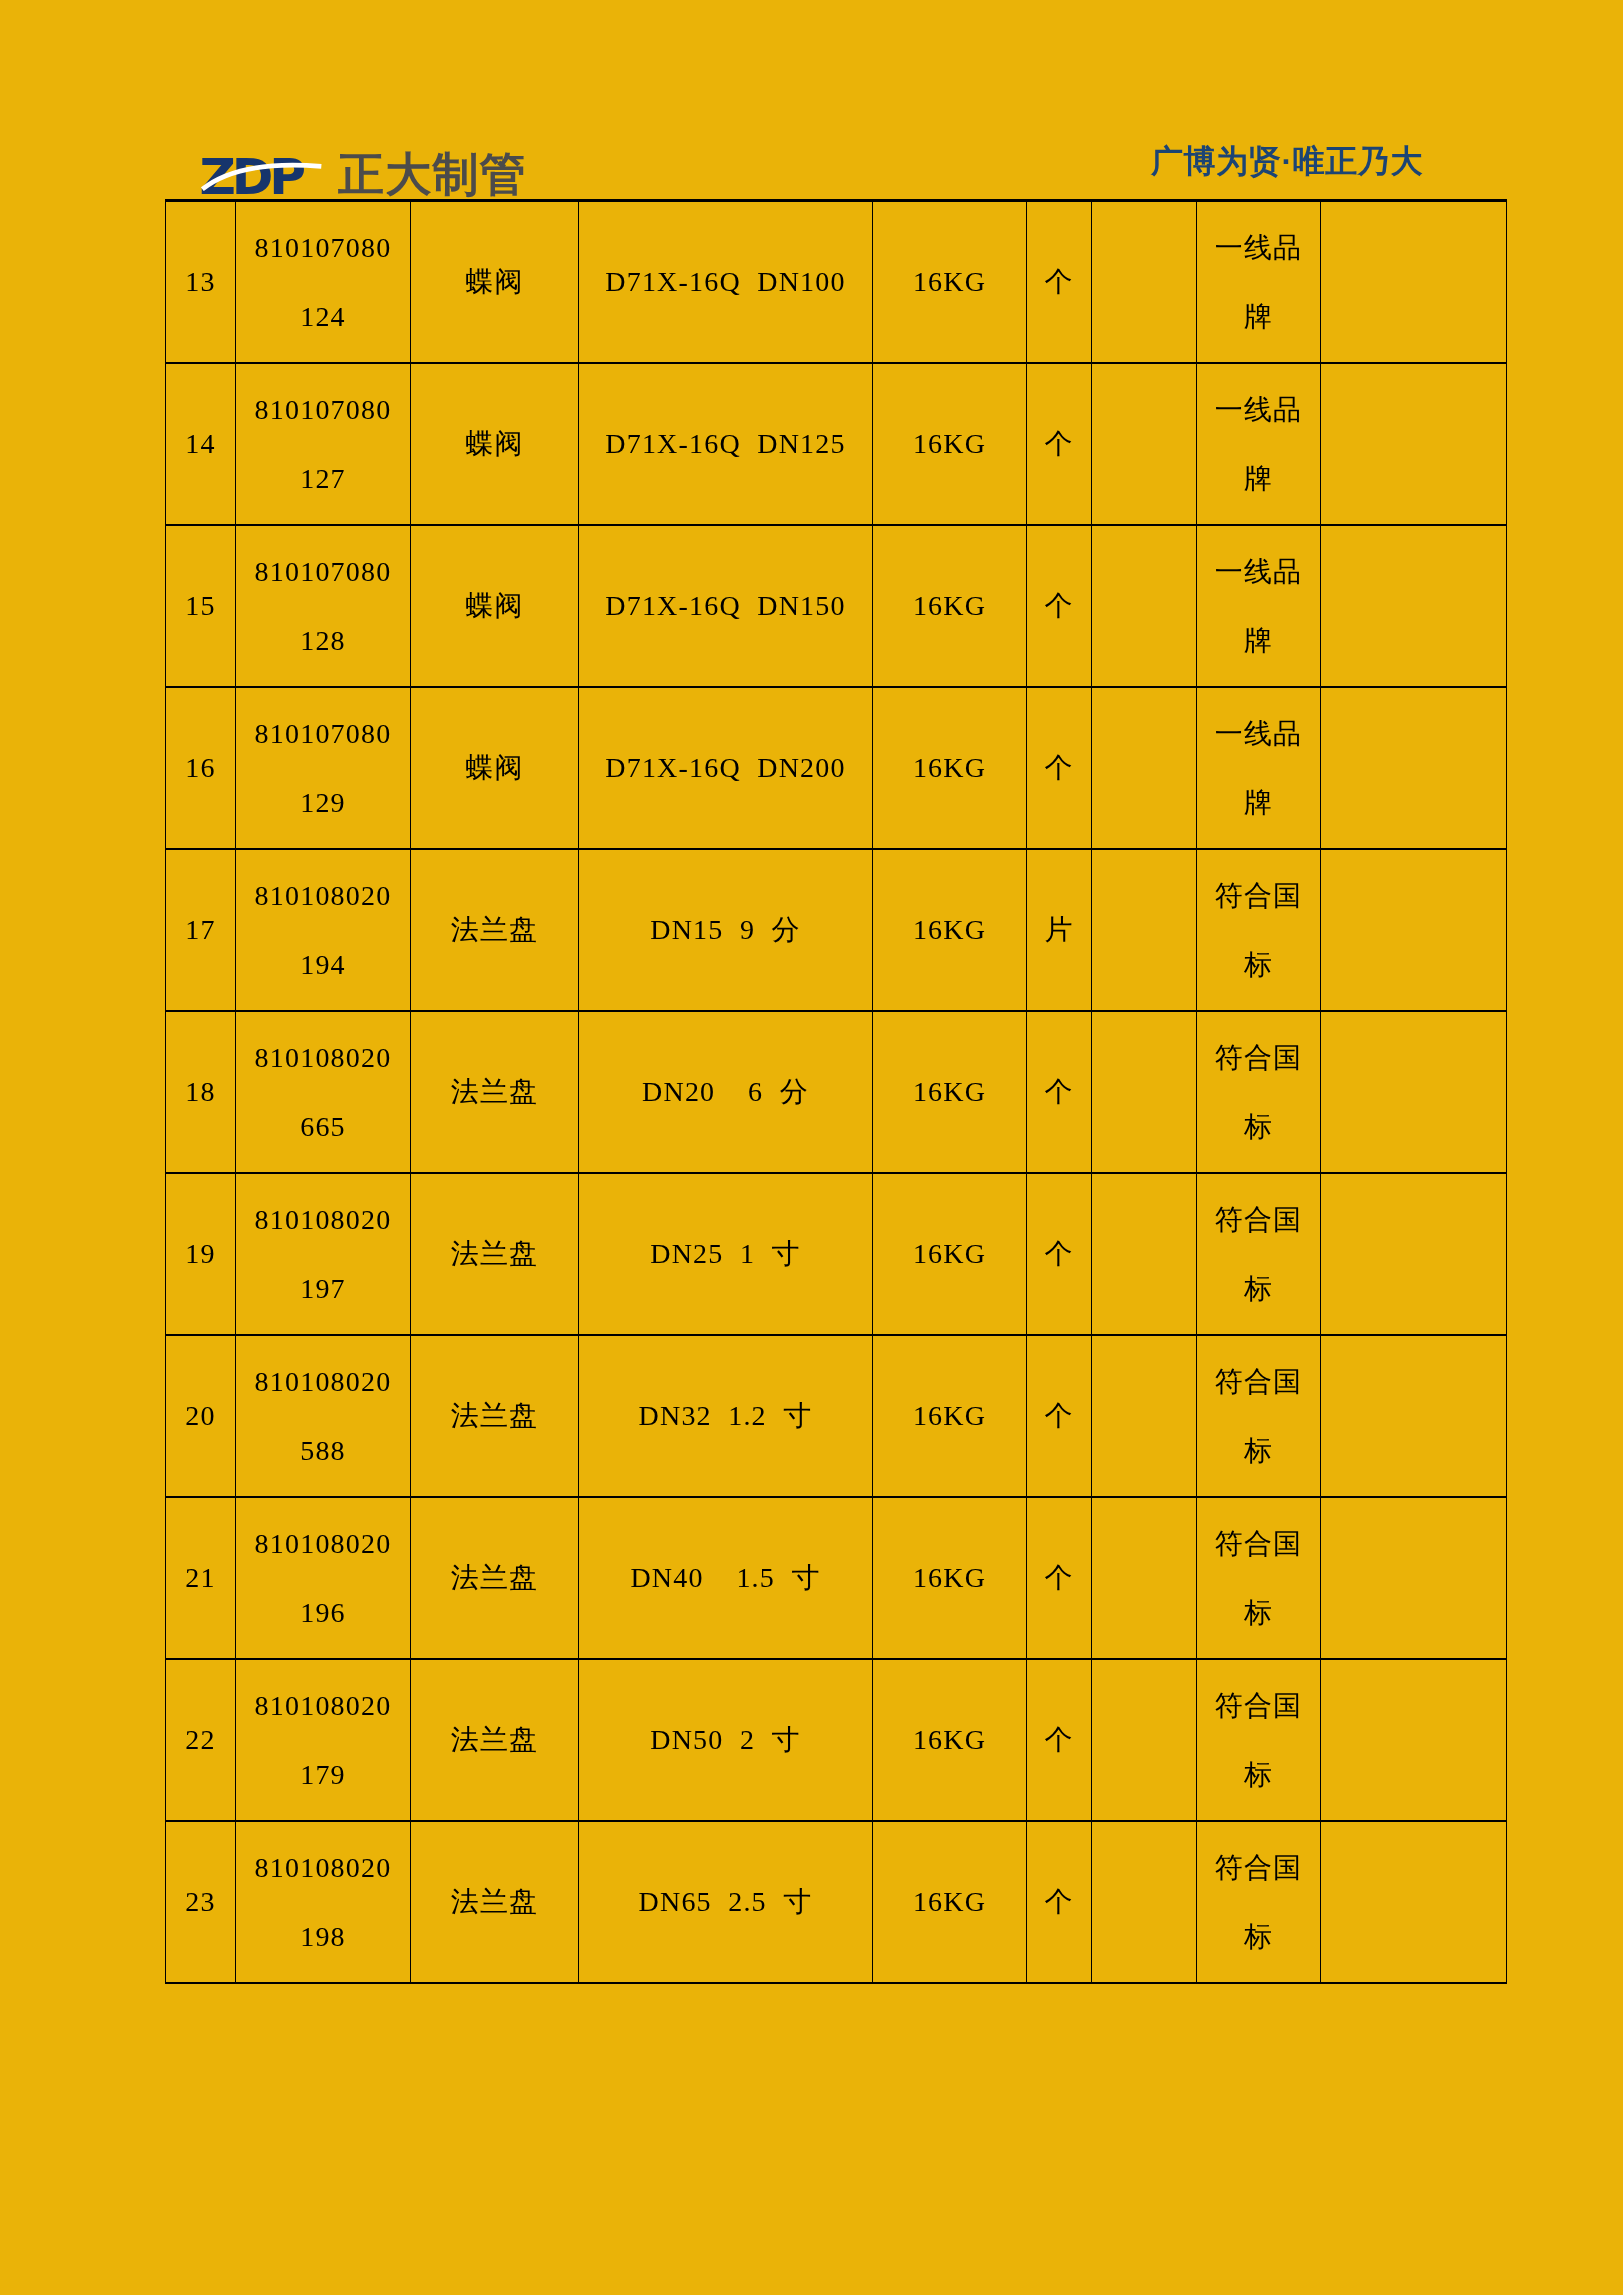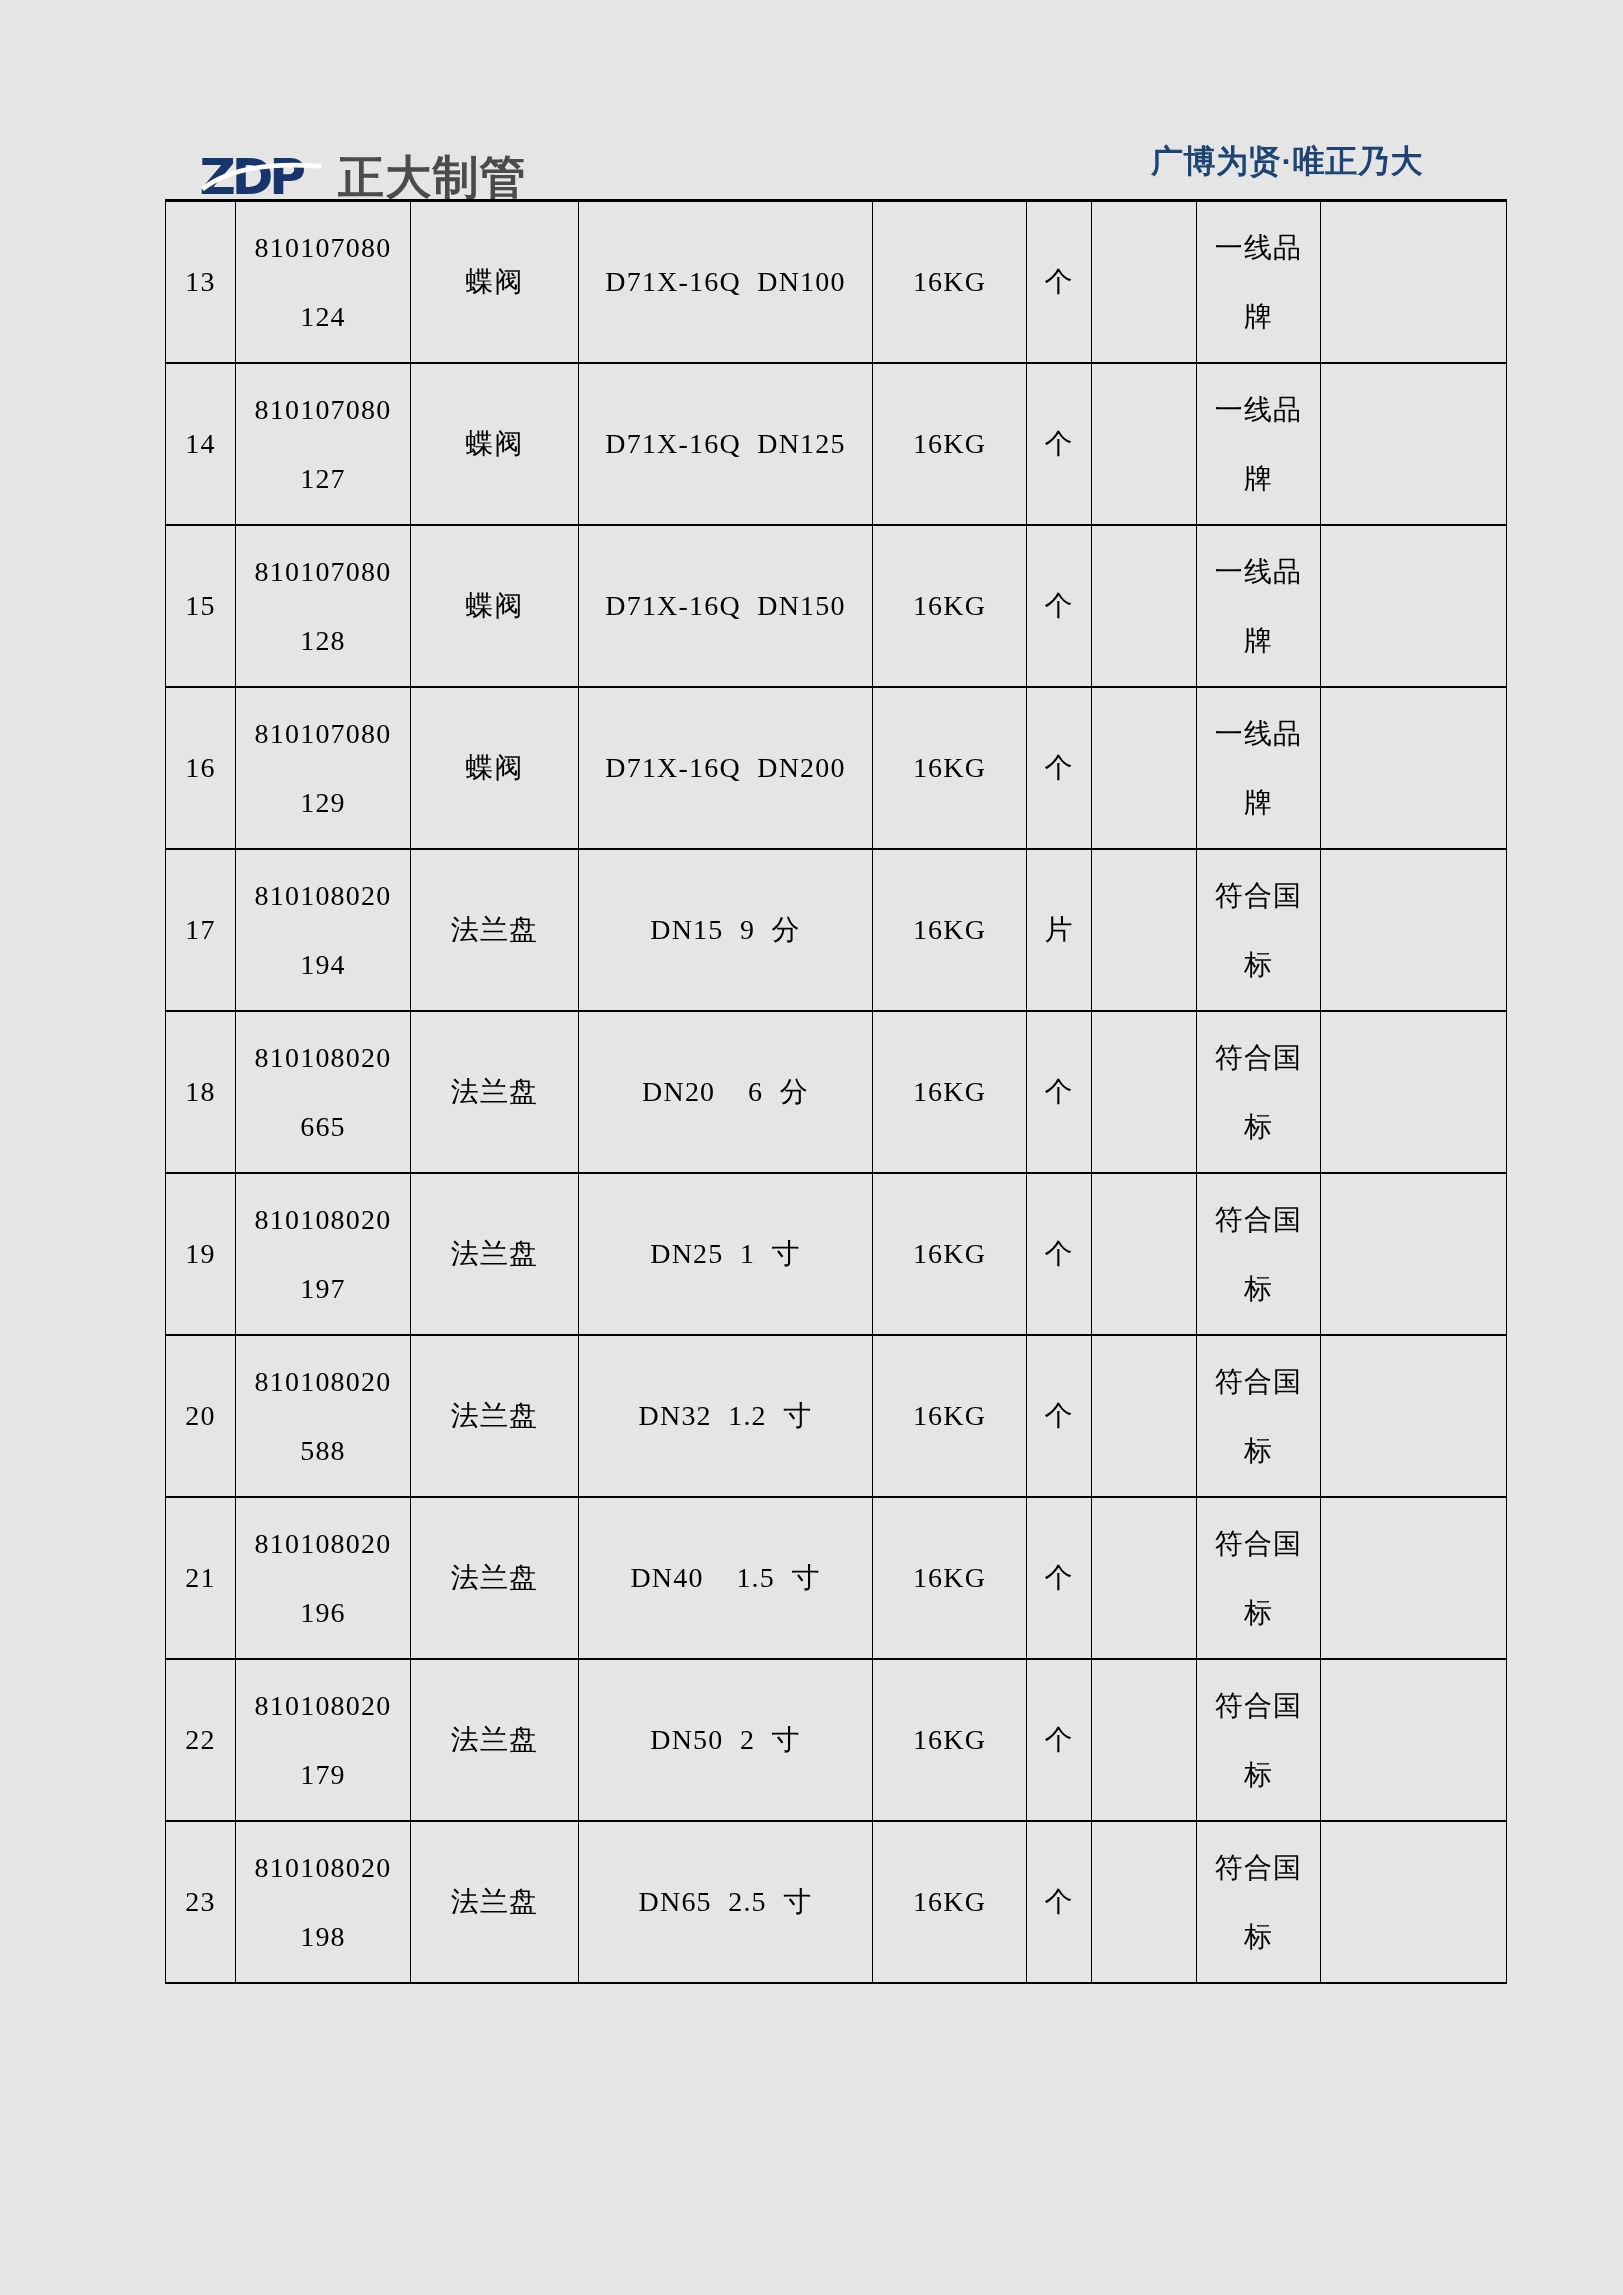--- a/index.html
+++ b/index.html
@@ -4,38 +4,38 @@
 <style>
   html, body {
     margin: 0;
     padding: 0;
     background: #ffffff;
   }
   .page {
     position: relative;
     width: 1623px;
     height: 2295px;
-    background: #e5e5e5;
+    background: #eab308;
     font-family: "Liberation Serif", "DejaVu Serif", serif;
     color: #000;
     overflow: hidden;
   }
 
   
   .logo {
     position: absolute;
     left: 201px;
     top: 138px;
     display: flex;
     align-items: flex-end;
     gap: 13px;
   }
   .logo svg { display: block; }
   .logo-cn {
-    font-family: Liberation Serif, serif;
+    font-family: Liberation Mono, monospace;
     font-weight: 700;
     font-size: 46px;
     line-height: 48px;
     letter-spacing: 1.2px;
     color: #4b4b4b;
     white-space: nowrap;
     margin-top: 16px;
   }
   .slogan {
     position: absolute;

